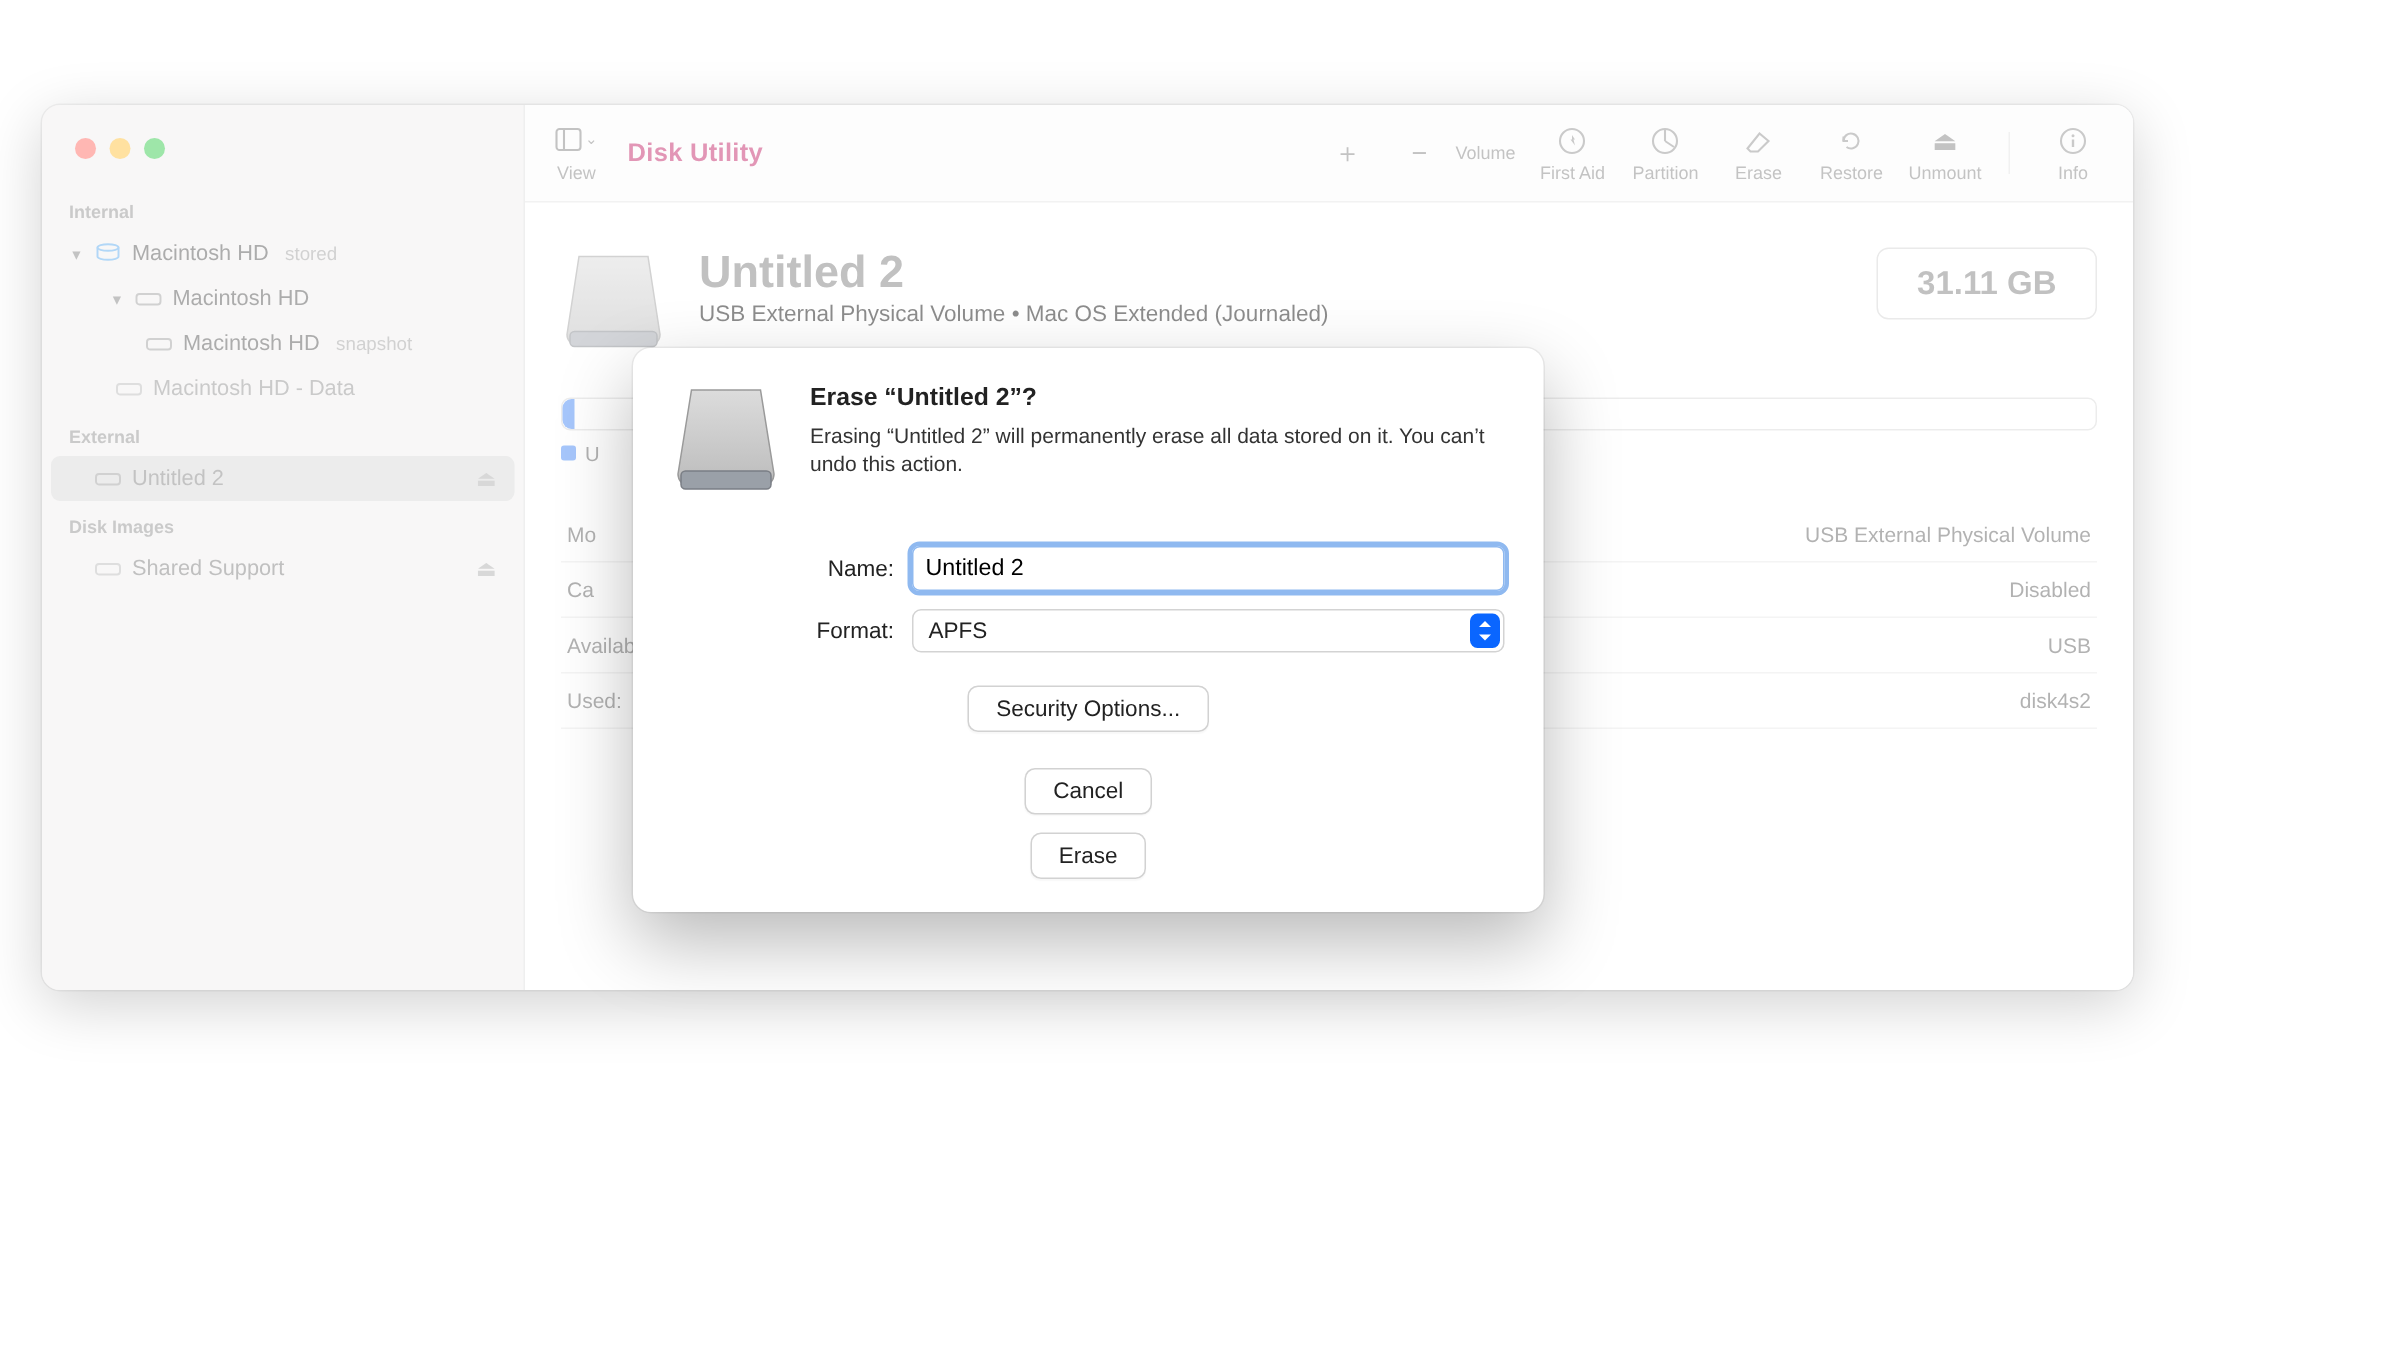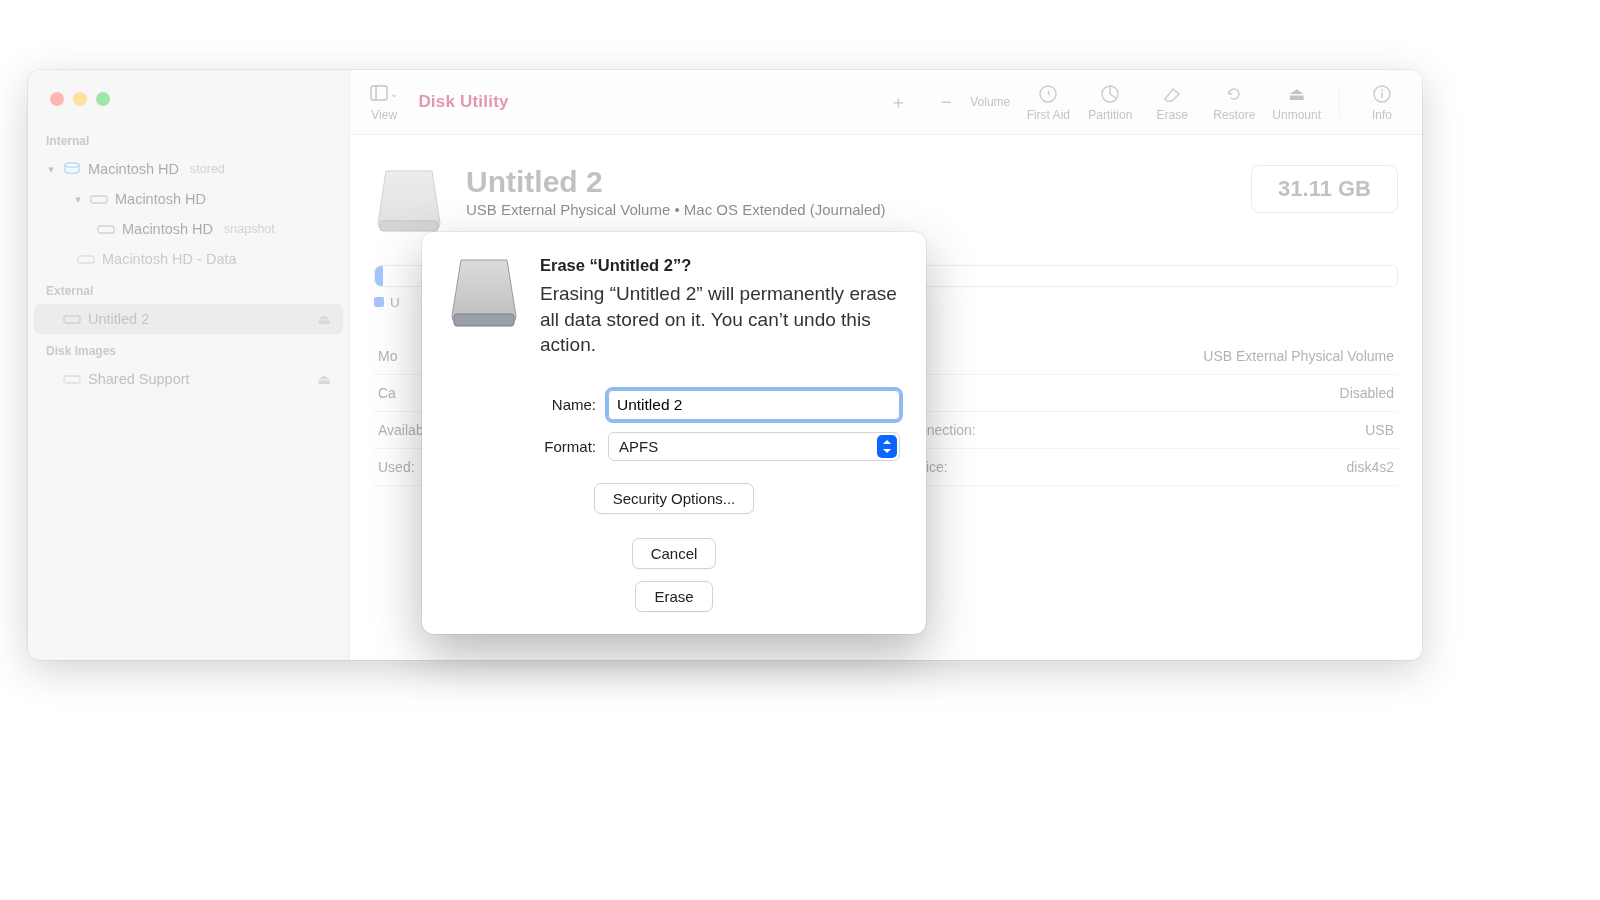--- a/index.html
+++ b/index.html
@@ -65,30 +65,30 @@
 .info-row{ display:flex; justify-content:space-between; padding:10px 4px; border-bottom:1px solid #e6e6e6; color:#555;}
 .info-row .k{ color:#555;} .info-row .v{ color:#555;}
 
 
 .dim-overlay { position:absolute; inset:0; background:rgba(255,255,255,0.55); }
 
 
 .dialog {
   position:absolute;
   left:422px; top:232px;
-  width:504px;
+  width:607px;
   background:#fff;
   border-radius:12px;
   box-shadow:0 20px 50px rgba(0,0,0,0.28), 0 0 0 1px rgba(0,0,0,0.06);
   padding:24px 26px 22px;
 }
 .dlg-top { display:flex; gap:20px; }
 .dlg-ic { width:72px; height:76px; flex-shrink:0; }
 .dlg-title { font-size:16.5px; font-weight:700; color:#222; }
-.dlg-msg { font-size:19px; color:#333; margin-top:6px; line-height:1.35; max-width:450px;}
+.dlg-msg { font-size:14px; color:#333; margin-top:6px; line-height:1.35; max-width:450px;}
 .form { margin-top:32px; }
 .form-row { display:flex; align-items:center; gap:12px; margin-bottom:12px; }
 .form-row label { width:148px; text-align:right; font-size:15px; color:#222; }
 .name-input {
   flex:1; font-size:15.5px; padding:5px 8px;
   border:1px solid #bdbdbd; border-radius:5px;
   outline:3px solid #8fb9f0; outline-offset:0;
   border-color:#8fb9f0;
 }
 .select-wrap { flex:1; position:relative; }

